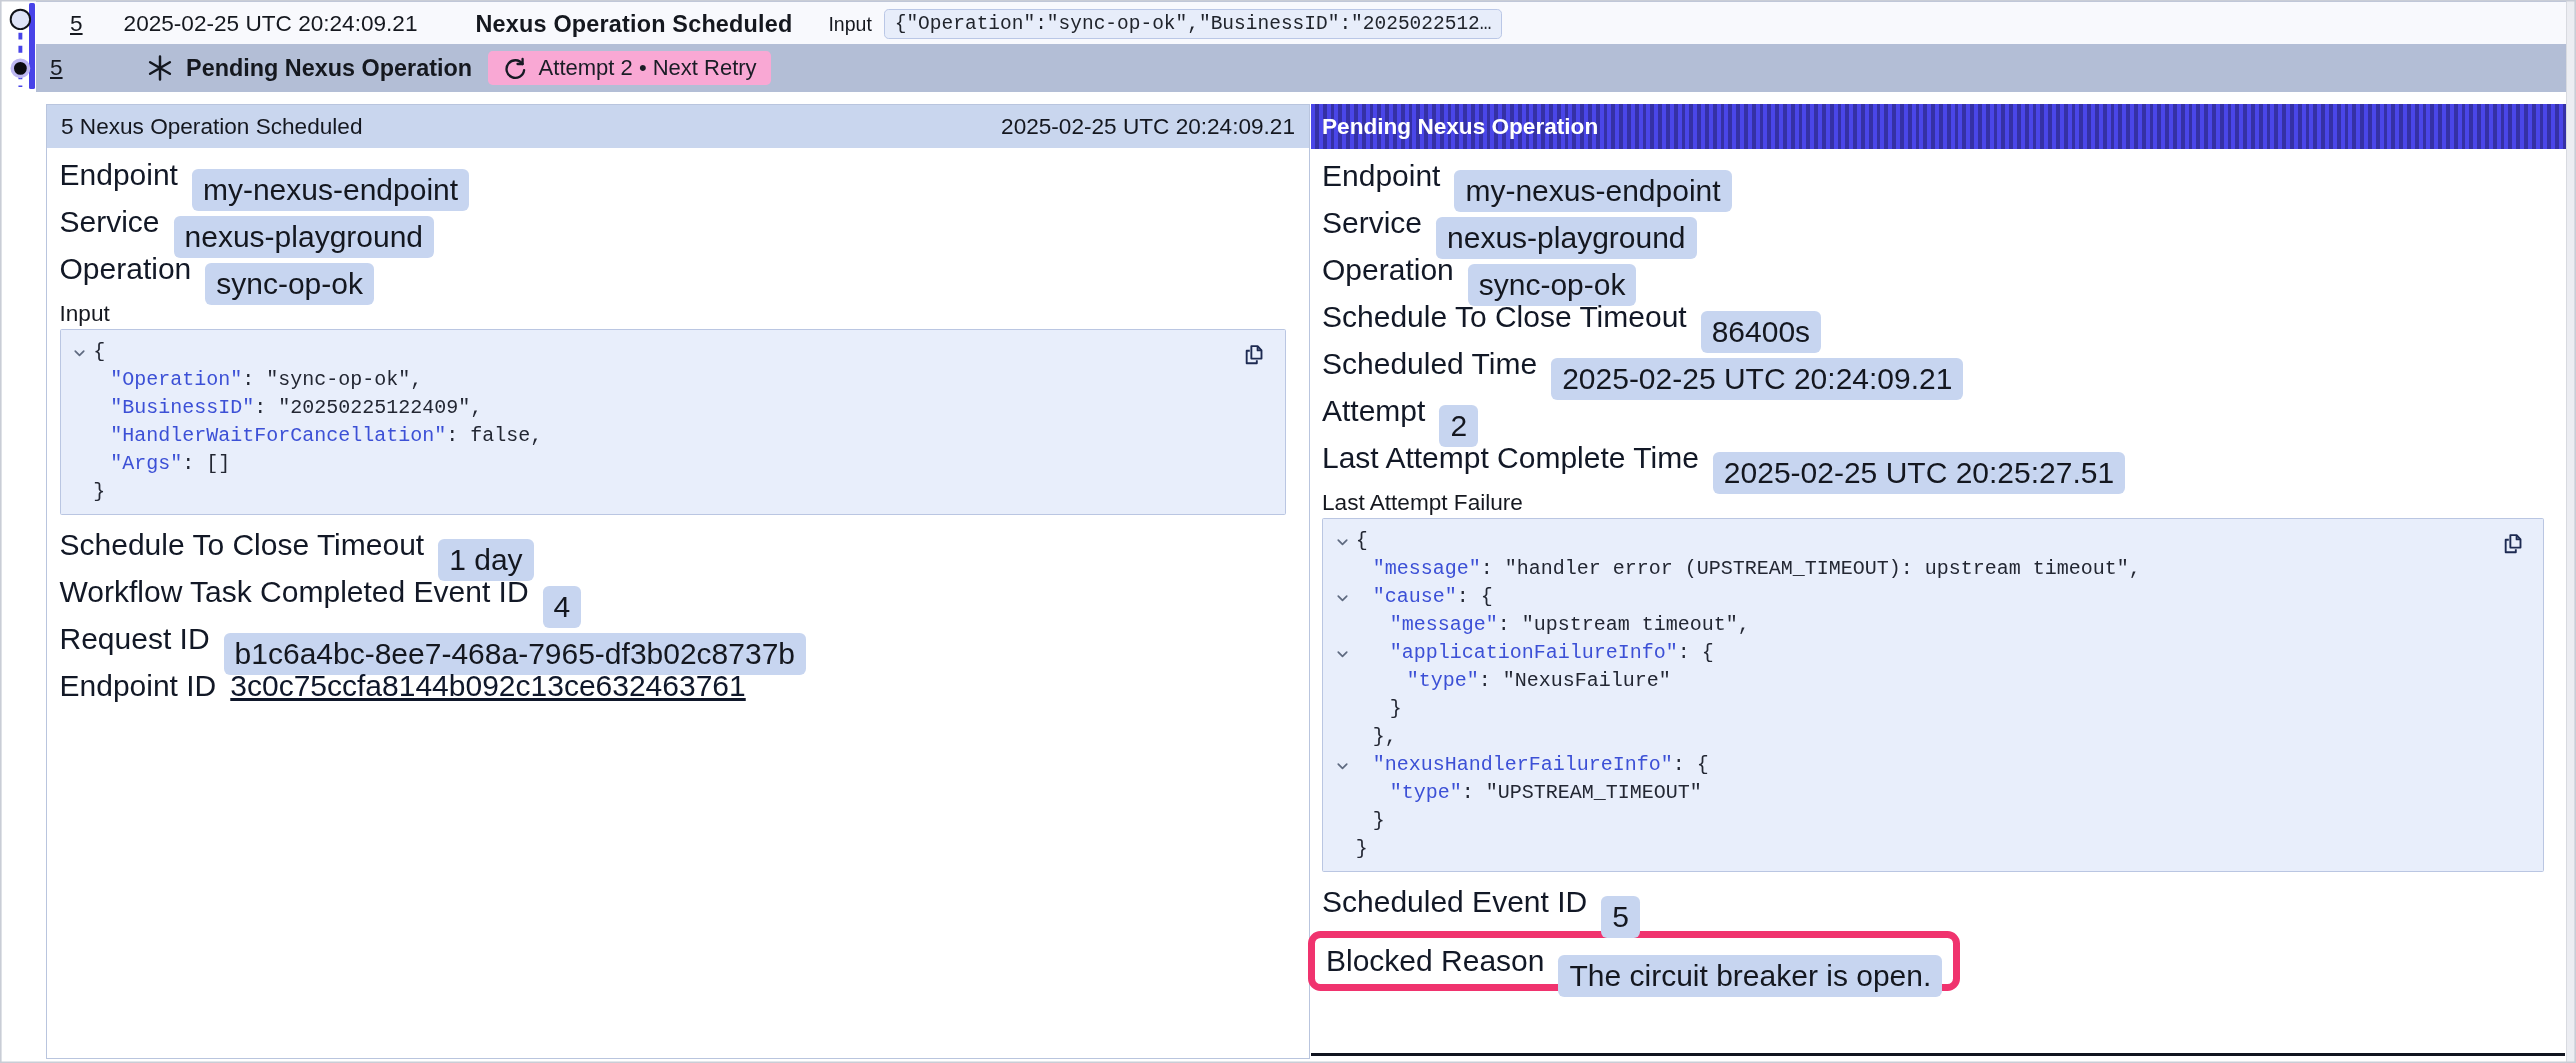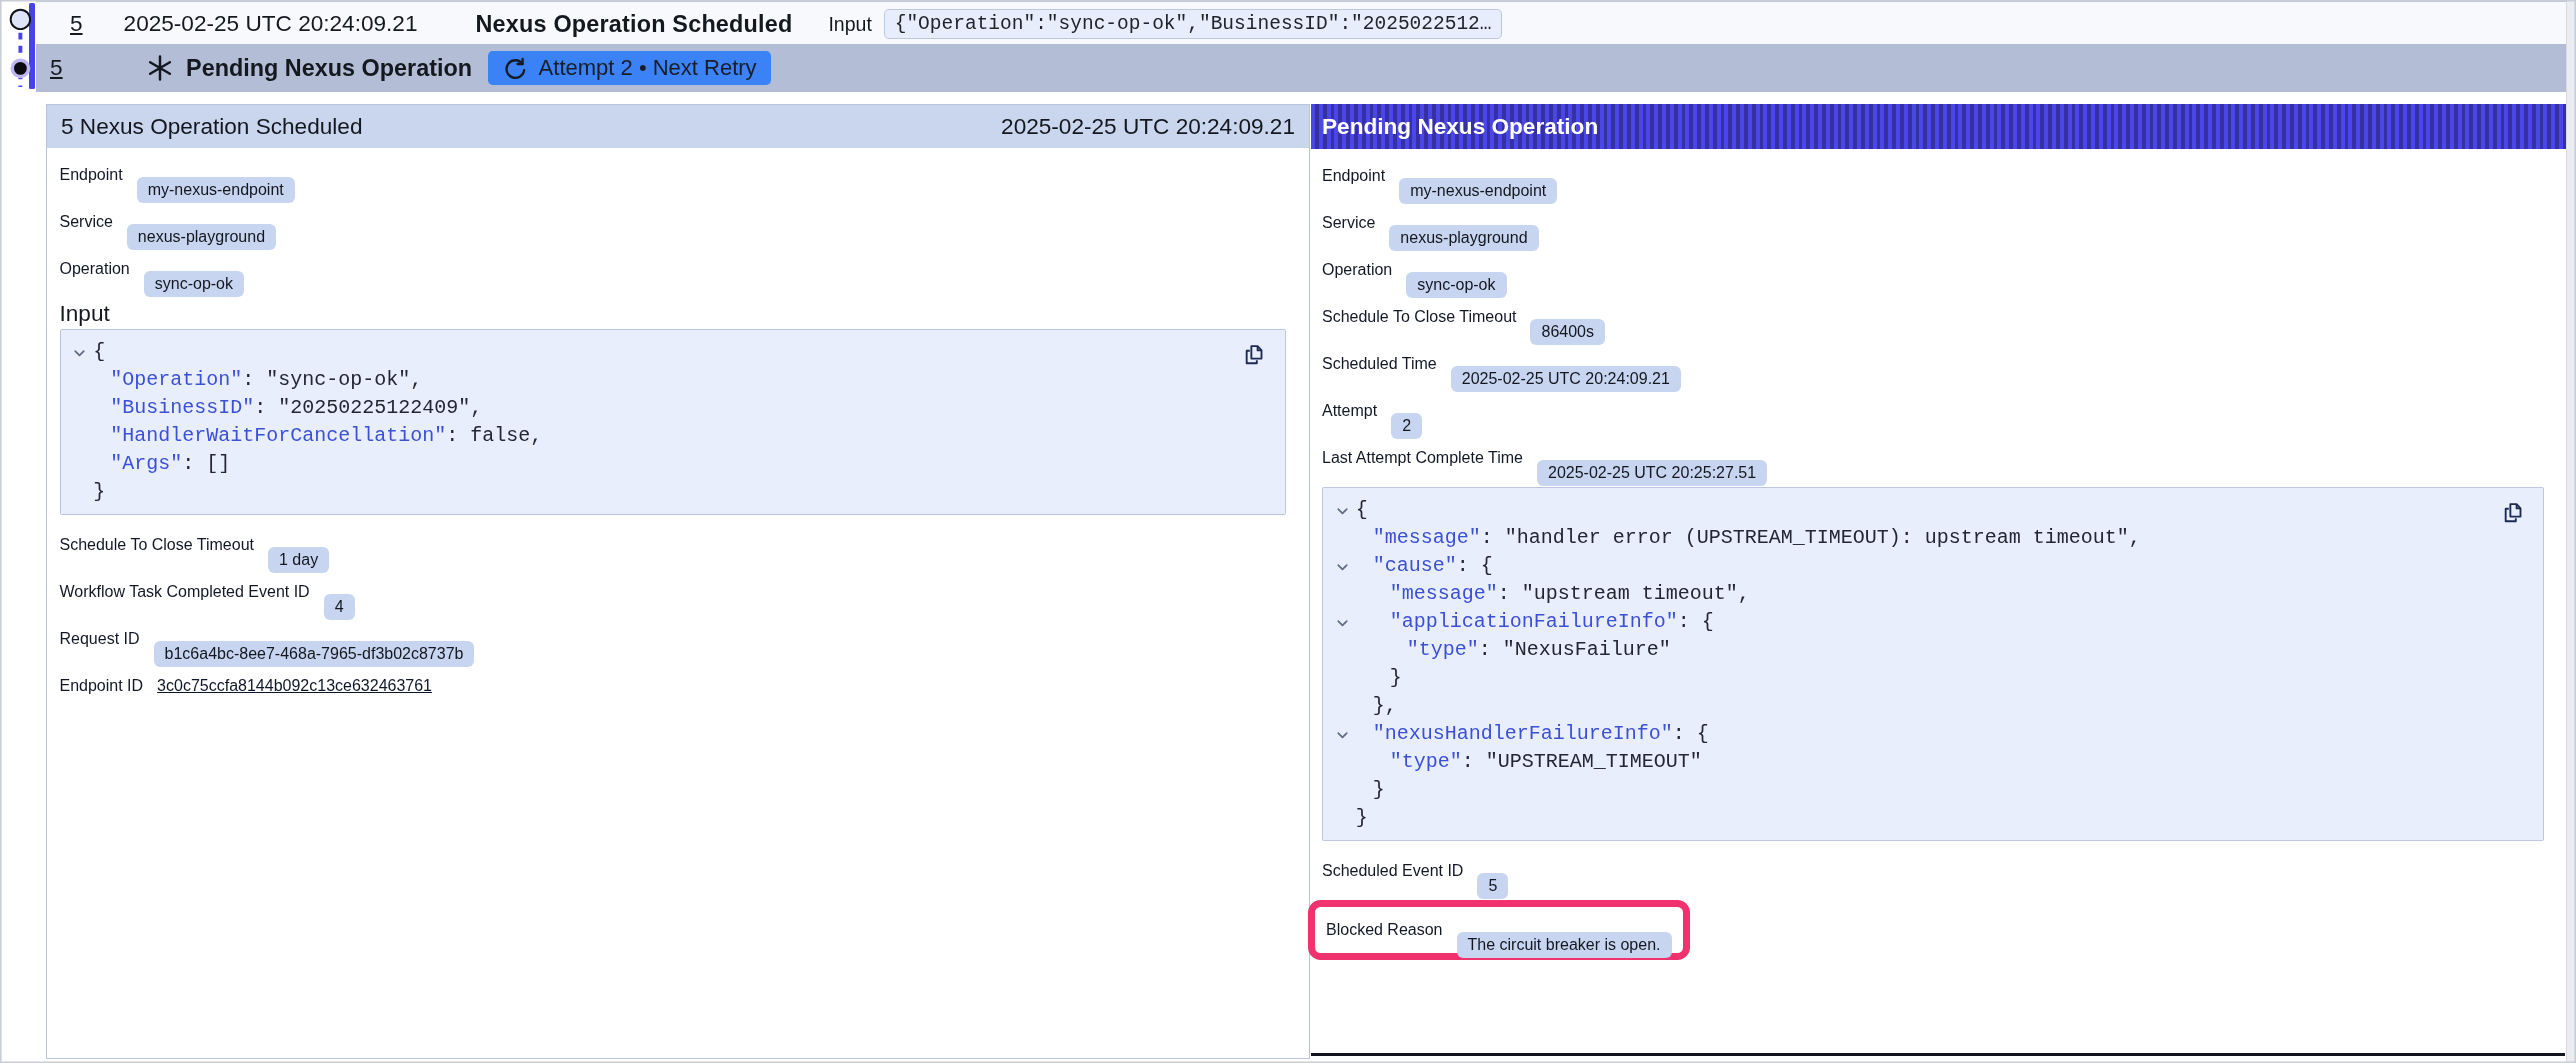--- a/index.html
+++ b/index.html
@@ -19,36 +19,36 @@
   .row1 .evt-id{margin-left:34px;}
   .evt-date{margin-left:41px;}
   .evt-title{margin-left:58px;font-weight:700;font-size:23.4px;letter-spacing:0.2px;}
   .evt-input-label{margin-left:36px;font-size:19.5px;}
   .mono{font-family:"Liberation Mono","DejaVu Sans Mono",monospace;}
   .evt-input-chip{margin-left:12.5px;font-size:19.5px;background:#e7edfa;border:1.6px solid #bac7e6;
         border-radius:4.7px;padding:3.1px 9.4px;color:#20242c;white-space:nowrap;}
   .row2 .evt-id{margin-left:14px;}
   .star{margin-left:83px;display:inline-flex;align-items:center;}
   .row2-title{margin-left:12.5px;font-weight:700;font-size:23.4px;}
-  .retry-badge{margin-left:15.6px;display:inline-flex;align-items:center;gap:11px;background:#3b82f6;
+  .retry-badge{margin-left:15.6px;display:inline-flex;align-items:center;gap:11px;background:#f9a8d4;
         border-radius:4.7px;padding:3.9px 14px;font-size:22px;color:#1a1d26;}
 
   
   .left-panel{position:absolute;left:46px;top:104px;width:1264px;height:955px;
         border:1.6px solid #b9c5de;background:#fff;box-sizing:border-box;}
   .lp-header{height:43px;background:#c9d6ee;display:flex;justify-content:space-between;align-items:center;
         padding:0 14px;font-size:22.6px;color:#14171f;}
   .lp-body{padding:9.4px 12.5px;}
   .right-panel{position:absolute;left:1311px;top:104px;width:1255px;height:960px;background:#fff;box-sizing:border-box;}
   .rp-header{height:45px;color:#fff;font-weight:700;font-size:22.6px;display:flex;align-items:center;padding:0 11px;
         background:repeating-linear-gradient(90deg,#4a46e8 0 3.9px,#3531a5 3.9px 7.8px);}
   .rp-body{padding:9.4px 11px;}
 
   
-  .field-row{display:flex;align-items:center;gap:14px;height:36px;margin-bottom:11px;font-size:16px;color:#121826;width:fit-content;}
+  .field-row{display:flex;align-items:center;gap:14px;height:36px;margin-bottom:11px;font-size:30px;color:#121826;width:fit-content;}
   .field-label{white-space:nowrap;}
   .chip{background:#c7d5f0;border-radius:6.2px;padding:3.9px 11px;white-space:nowrap;color:#14171f;margin-top:29px;}
   .link{color:#0f172a;text-decoration:underline;cursor:pointer;white-space:nowrap;}
   .annotated{border:7.8px solid #f0336e;border-radius:12.5px;padding:4.7px 11px;margin-left:-14px;margin-bottom:6.2px;}
   .code-label{font-size:22.6px;height:31px;display:flex;align-items:center;margin-bottom:0px;}
 
   
   .code-block{position:relative;background:#e8eefb;border:1.6px solid #bac6e2;border-radius:1.6px;
         padding:7.8px 15.6px 7.8px 6.2px;margin:0 11px 12.5px 0;font-size:20px;line-height:28px;color:#232733;}
   .code-line{display:flex;align-items:center;}
@@ -196,20 +196,21 @@
           <span class="chip">2025-02-25 UTC 20:24:09.21</span>
         </div>
         <div class="field-row">
           <span class="field-label">Attempt</span>
           <span class="chip">2</span>
         </div>
         <div class="field-row">
           <span class="field-label">Last Attempt Complete Time</span>
           <span class="chip">2025-02-25 UTC 20:25:27.51</span>
         </div>
+        <div class="code-label">Last Attempt Failure</div>
         <div class="code-block">
           <button class="copy-btn"><svg width="23.4" height="23.4" viewBox="0 0 30 30" fill="none" stroke="#1d2a52" stroke-width="2.4" stroke-linejoin="round">
               <path d="M10 10 H6 V26 H19 V22"></path>
               <path d="M12 4 h8 l5 5.5 V20 H12 Z"></path>
               <path d="M20 4 v5.5 h5"></path>
             </svg></button>
           <div class="code-line">
             <span class="gutter">
               <button class="chev-btn"><svg width="17" height="17" viewBox="0 0 24 24" fill="none" stroke="#5f6b80" stroke-width="2.4" stroke-linecap="round" stroke-linejoin="round">
                   <path d="M6 10 l6 6 6 -6"></path>

